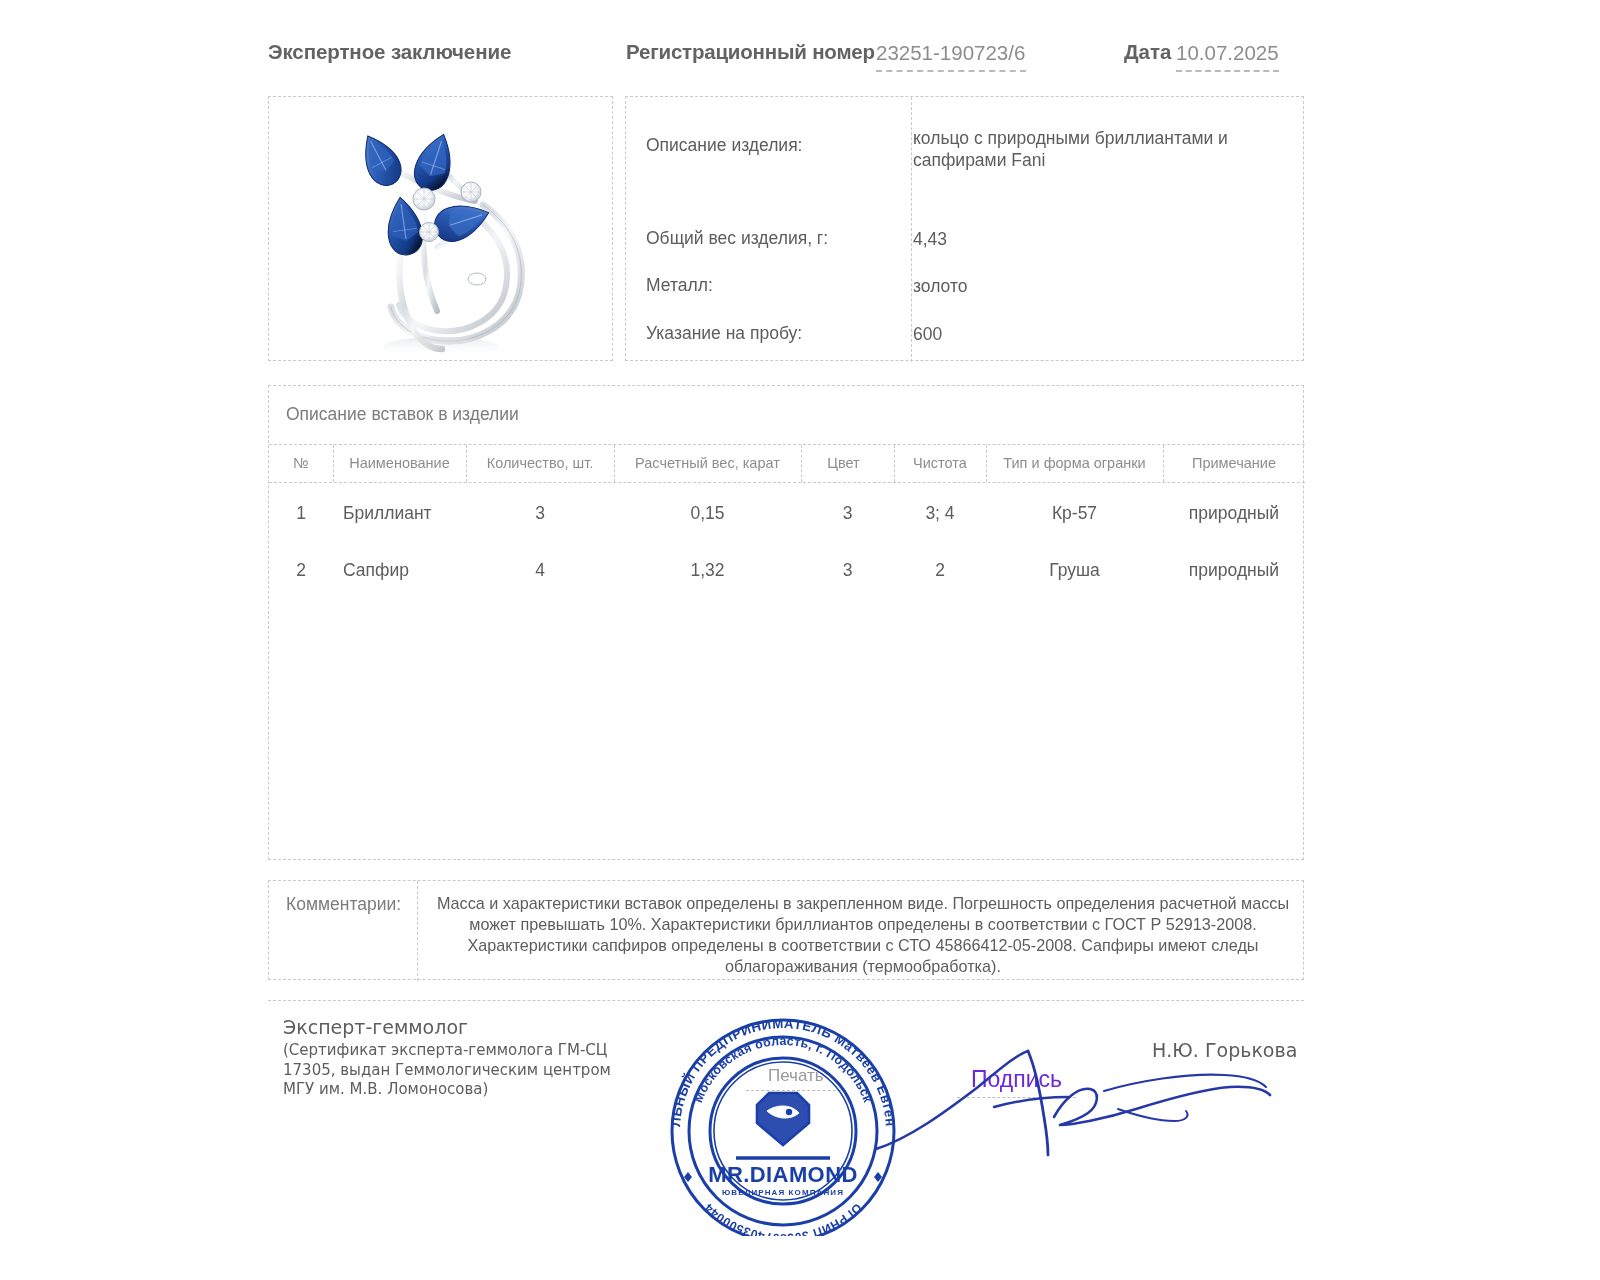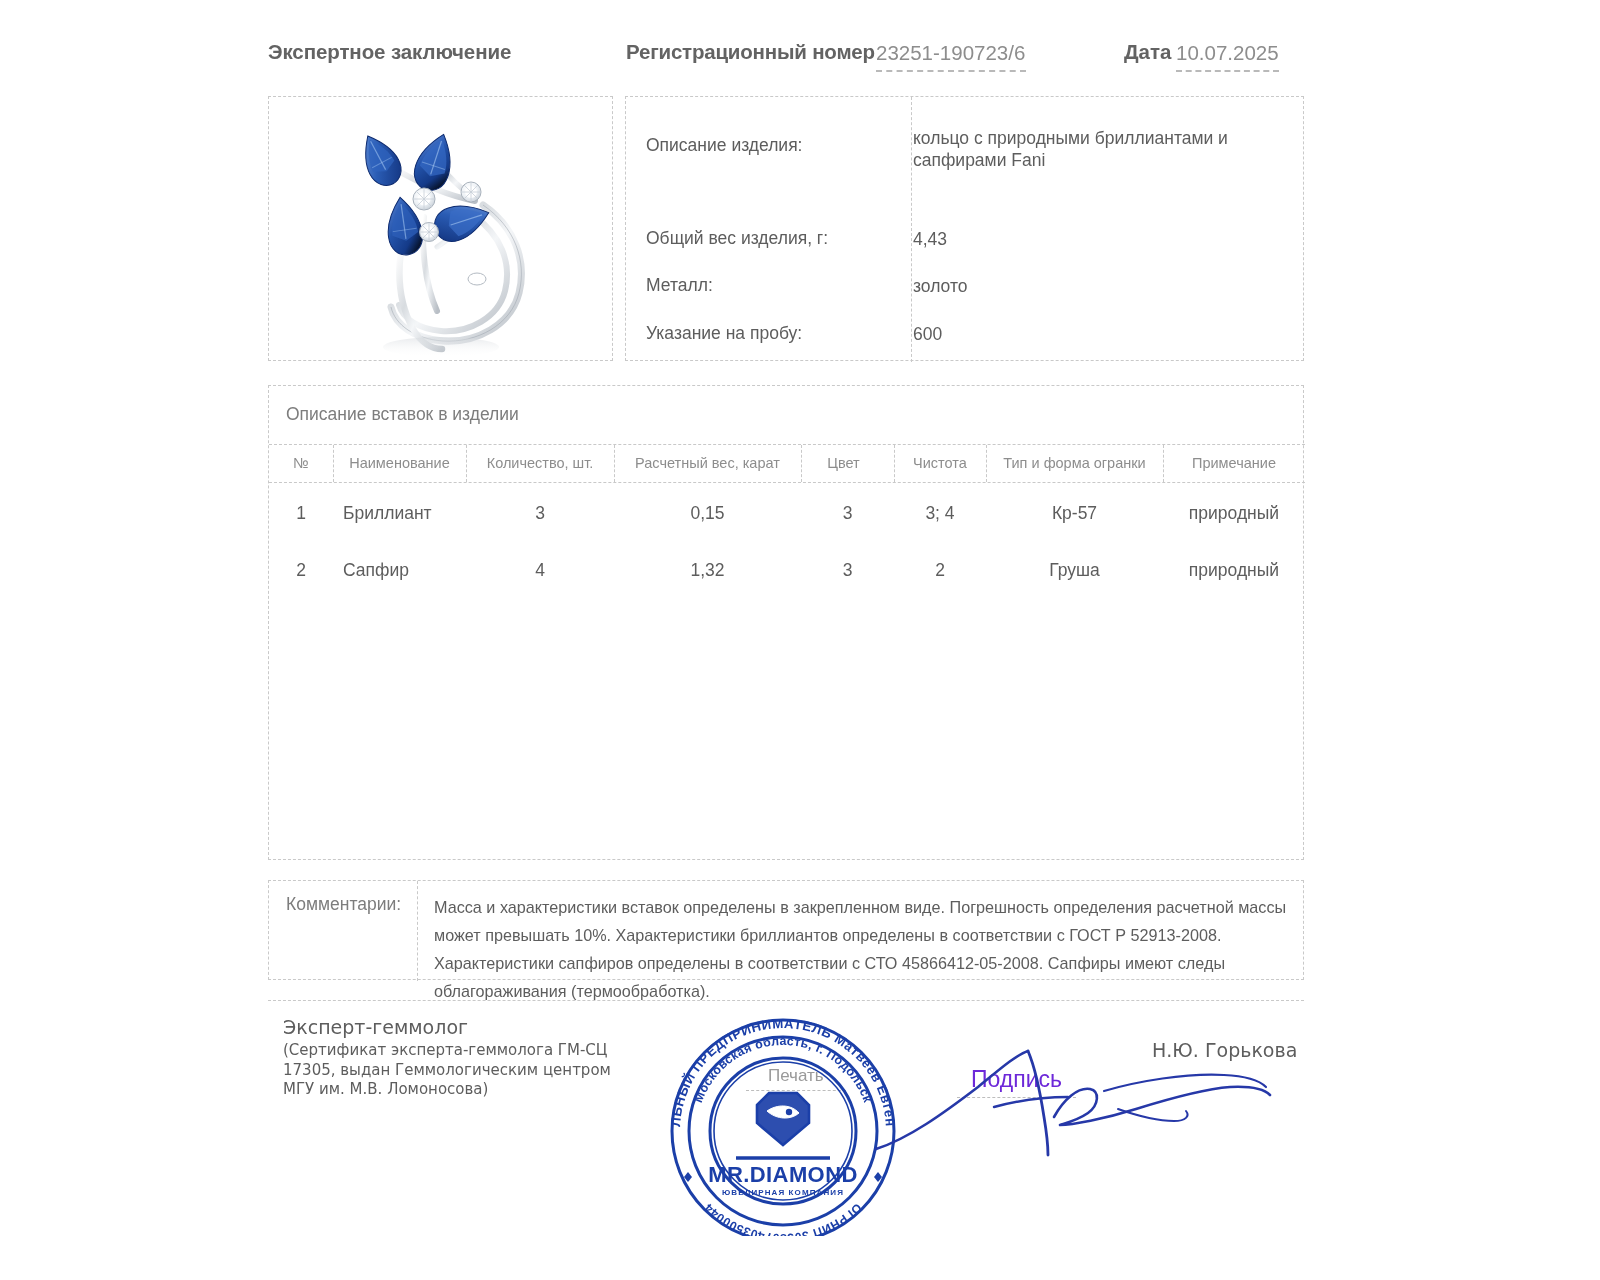--- a/index.html
+++ b/index.html
@@ -130,33 +130,34 @@
     line-height: 25px;
   }
 
   
   .comments {
     position: absolute;
     left: 0px; top: 880px;
     width: 1036px; height: 100px;
     border: 1.5px dashed #c9c9c9;
     box-sizing: border-box;
+    text-align: center;
   }
   .comments-label {
     position: absolute; left: 17px; top: 13px;
     font-size: 17.5px; color: #7d7d7d; white-space: nowrap;
   }
   .comments-vline {
     position: absolute; left: 148px; top: 0;
     width: 0; height: 100px; border-left: 1.5px dashed #c9c9c9;
   }
   .comments-text {
     position: absolute; left: 165px; top: 12px;
     width: 858px;
-    font-size: 16.2px; color: #5d5d5d; line-height: 28px;
+    font-size: 16.2px; color: #5d5d5d; line-height: 21px;
   }
 
   
   .footer {
     position: absolute; left: 0px; top: 1000px;
     width: 1036px; height: 230px;
     border-top: 1.5px dashed #c9c9c9;
     box-sizing: border-box;
   }
   .expert-title {

